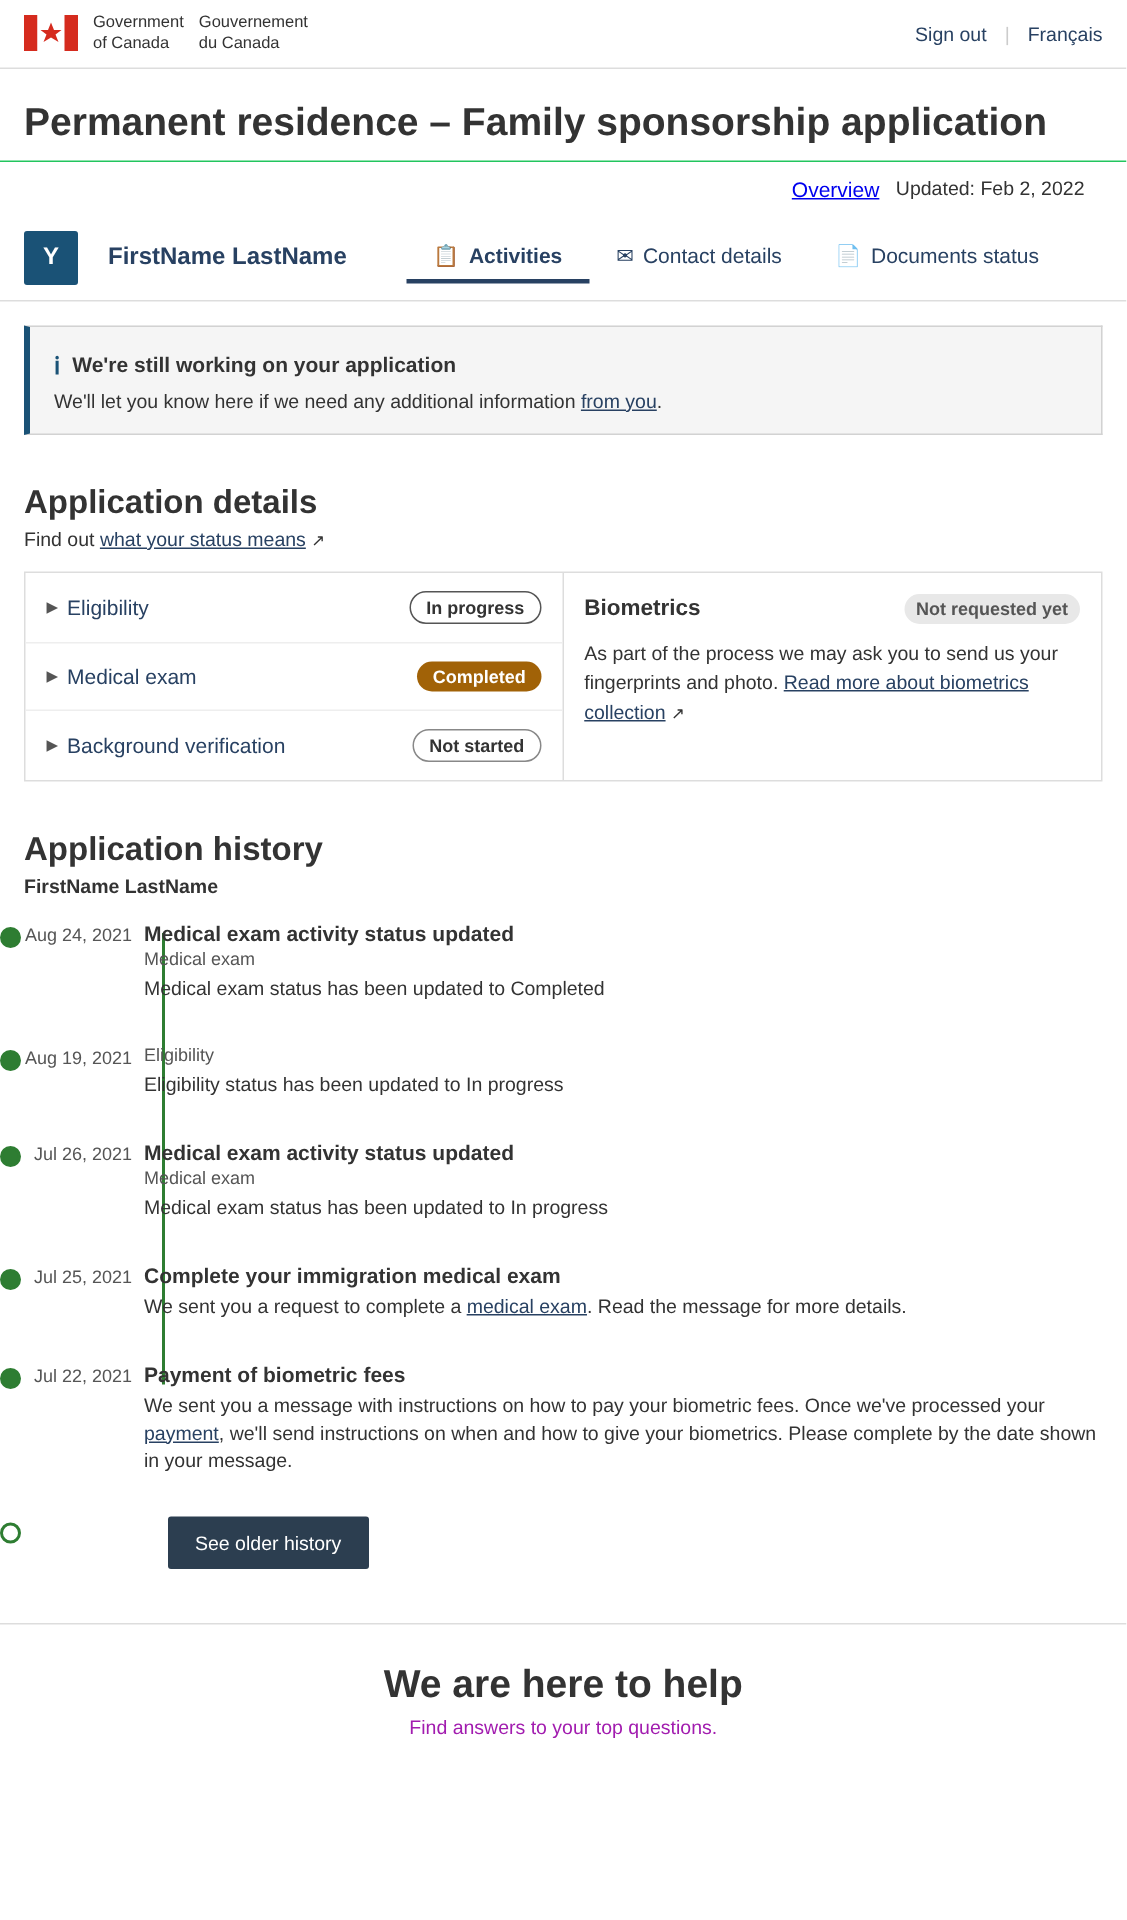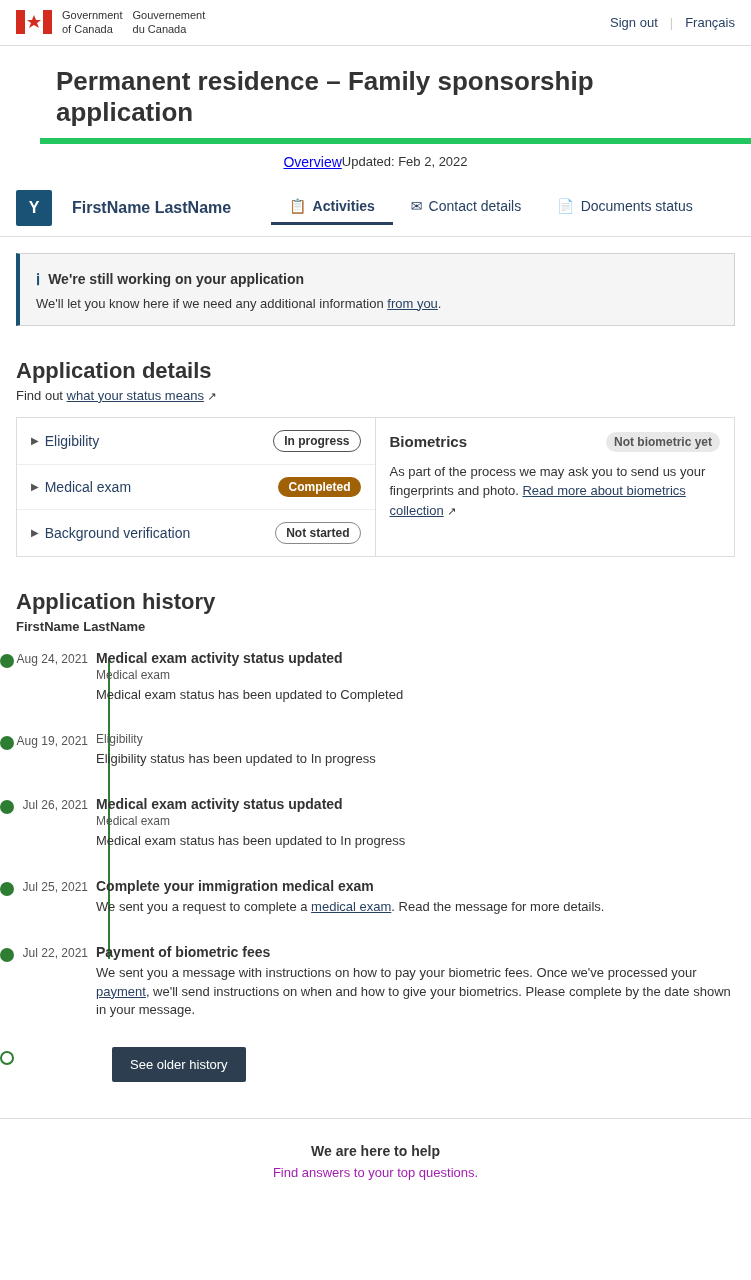--- a/index.html
+++ b/index.html
@@ -9,26 +9,26 @@
     .gov-header { display: flex; align-items: center; justify-content: space-between; padding: 8px 16px; border-bottom: 1px solid #ddd; }
     .gov-logo { display: flex; align-items: center; gap: 10px; }
     .flag-icon { width: 36px; height: 24px; }
     .gov-name { font-size: 11px; line-height: 1.3; color: #333; }
     .gov-name span { display: block; }
     .gov-actions { display: flex; gap: 12px; font-size: 13px; }
     .gov-actions a { color: #284162; text-decoration: none; }
     .gov-actions .divider { color: #ccc; }
 
     
-    .page-title-section { padding: 20px 16px 10px; border-bottom: 6px solid #22c55e; margin-bottom: 0; margin-left: 40px; }
+    .page-title-section { padding: 20px 16px 10px; border-bottom: 1px solid #22c55e; margin-bottom: 0; }
     .page-title { font-size: 26px; font-weight: bold; color: #333; margin-bottom: 0; }
 
     
-    .breadcrumb-row { display: flex; justify-content: center; align-items: center; padding: 10px 16px; }
-    .updated-text { font-size: 13px; color: #333; }
+    .breadcrumb-row { display: flex; justify-content: flex-end; align-items: center; padding: 10px 28px; }
+    .updated-text { font-size: 13px; color: #333; margin-left: 11px; }
 
     
     .user-section { display: flex; align-items: center; padding: 10px 16px; border-bottom: 1px solid #ddd; gap: 20px; }
     .user-avatar { background: #1a5276; color: #fff; width: 36px; height: 36px; border-radius: 2px; display: flex; align-items: center; justify-content: center; font-weight: bold; font-size: 16px; flex-shrink: 0; }
     .user-name { font-weight: bold; color: #284162; font-size: 16px; margin-right: 10px; }
     .user-tabs { display: flex; gap: 0; margin-left: 10px; }
     .user-tab { padding: 8px 18px; font-size: 14px; color: #284162; cursor: pointer; border-bottom: 3px solid transparent; display: flex; align-items: center; gap: 6px; text-decoration: none; }
     .user-tab.active { border-bottom: 3px solid #284162; font-weight: bold; }
     .user-tab-icon { font-size: 14px; }
 
@@ -87,21 +87,21 @@
     .timeline-category { font-size: 12px; color: #555; margin-bottom: 4px; }
     .timeline-desc { font-size: 13px; color: #333; line-height: 1.4; }
     .timeline-desc a { color: #284162; }
 
     
     .older-btn-row { padding-left: 16px; margin-top: 8px; margin-bottom: 20px; }
     .older-btn { background: #2c3e50; color: #fff; border: none; padding: 10px 18px; font-size: 13px; cursor: pointer; border-radius: 2px; }
 
     
     .help-footer { border-top: 1px solid #ddd; padding: 24px 16px; text-align: center; }
-    .help-title { font-size: 14px; font-weight: bold; margin-bottom: 6px; }
+    .help-title { font-size: 26px; font-weight: bold; margin-bottom: 6px; }
     .help-subtitle { font-size: 13px; color: #a21caf; }
   </style>
 </head>
 <body>
 
 <header class="gov-header">
   <div class="gov-logo">
     <svg class="flag-icon" viewBox="0 0 36 24" xmlns="http://www.w3.org/2000/svg">
       <rect width="9" height="24" fill="#D52B1E"></rect>
       <rect x="9" width="18" height="24" fill="white"></rect>
@@ -194,21 +194,21 @@
           <span>Background verification</span>
         </a>
         <span class="badge badge-notstarted">Not started</span>
       </div>
 
     </div>
 
     <div class="details-right biometrics-panel">
       <div class="biometrics-header">
         <span class="biometrics-title">Biometrics</span>
-        <span class="badge badge-notrequested">Not biometric yet</span>
+        <span class="badge badge-notrequested">Not requested yet</span>
       </div>
       <p class="biometrics-text">
         As part of the process we may ask you to send us your fingerprints and photo. <a href="#">Read more about biometrics collection</a> <span style="font-size:11px;">↗</span>
       </p>
     </div>
   </div>
 </div>
 
 <div class="history-section">
   <h2 class="history-title">Application history</h2>

